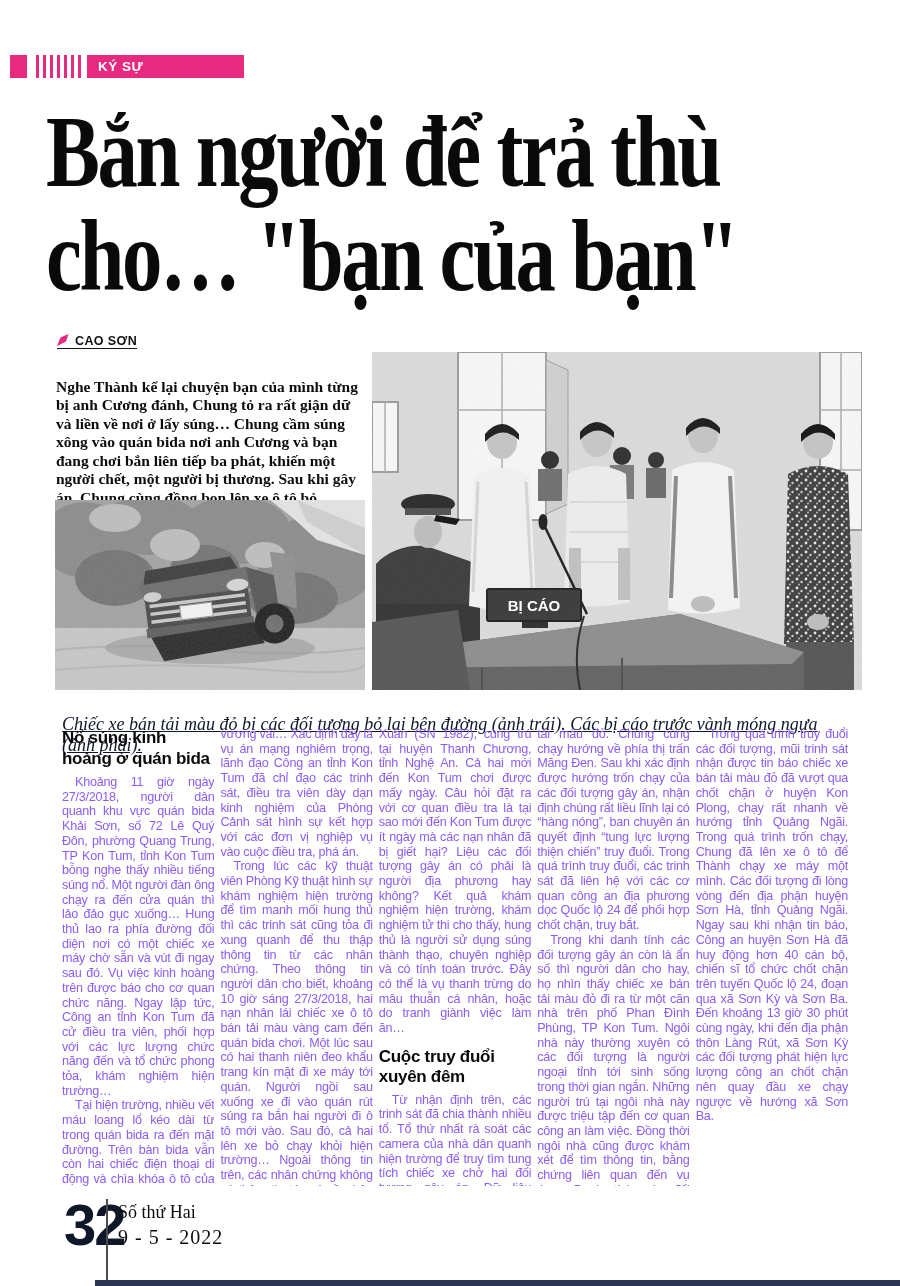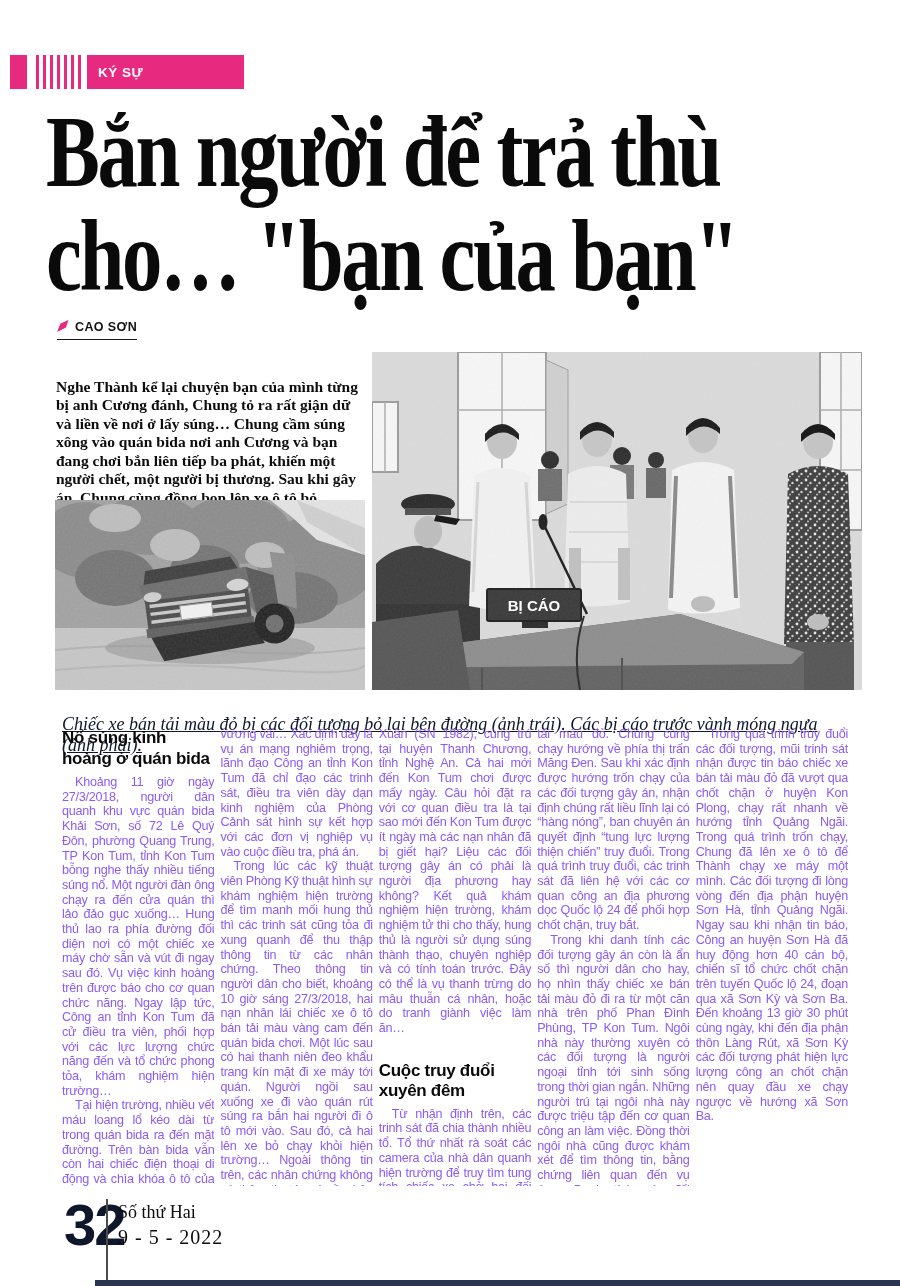--- a/index.html
+++ b/index.html
@@ -1,47 +1,47 @@
 <!DOCTYPE html>
 <html><head>
 <meta charset="utf-8">
 <style>
   html,body{margin:0;padding:0;background:#ffffff;}
   body{width:900px;height:1286px;position:relative;font-family:"Liberation Sans",sans-serif;color:#111;overflow:hidden;}
 
   
-  .tag-row{position:absolute;top:55px;left:10px;height:34px;display:flex;align-items:stretch;}
+  .tag-row{position:absolute;top:55px;left:10px;height:23px;display:flex;align-items:stretch;}
   .tag-square{width:17px;background:#e72a7f;}
   .tag-stripes{display:flex;align-items:stretch;margin-left:9px;}
   .tag-stripes i{display:block;width:2.5px;background:#e72a7f;margin-right:4.5px;}
   .tag-bar{width:146px;background:#e72a7f;color:#fff;font-weight:bold;font-size:13.5px;letter-spacing:.5px;display:flex;align-items:center;padding-left:11px;margin-left:2px;}
 
   
   .headline{position:absolute;top:100px;left:46px;font-family:"Liberation Serif",serif;font-weight:bold;color:#0a0a0a;}
   .hl-line{display:block;font-size:101px;line-height:104px;letter-spacing:-3px;white-space:nowrap;transform:scaleX(0.80);transform-origin:0 0;}
 
   
-  .byline{position:absolute;top:320px;left:57px;display:inline-flex;gap:6px;border-bottom:1.6px solid #151515;padding-bottom:5px;}
+  .byline{position:absolute;top:334px;left:57px;display:inline-flex;gap:6px;border-bottom:1.6px solid #151515;}
   .byline .author{font-weight:bold;font-size:12.5px;letter-spacing:.4px;}
 
   
   .lede{position:absolute;top:362px;left:56px;width:308px;font-family:"Liberation Serif",serif;font-weight:bold;font-size:15.5px;line-height:18.6px;color:#0d0d0d;}
 
   
   .photo-left{position:absolute;top:500px;left:55px;width:310px;height:190px;display:block;}
   .photo-right{position:absolute;top:352px;left:372px;width:490px;height:338px;display:block;}
 
   
   .caption{position:absolute;top:696px;left:62px;width:760px;font-family:"Liberation Serif",serif;font-style:italic;font-size:18px;color:#0f172a;text-decoration:underline;}
 
   
   .cols{position:absolute;top:727px;left:62px;width:786px;height:459px;display:flex;gap:6px;overflow:hidden;}
   .col{flex:1;overflow:hidden;}
   .col-head{font-size:17px;line-height:20.5px;font-weight:bold;letter-spacing:-0.3px;margin:1px 0 6px 0;color:#0a0a0a;}
-  .col-head.mid{margin:25px 0 5px 0;}
+  .col-head.mid{margin:11px 0 5px 0;}
   .bp{margin:0;font-size:12.6px;line-height:14.7px;letter-spacing:-0.25px;text-align:justify;color:#8b5cf6;}
   .bp.ind{text-indent:13px;}
 
   
   .footer-num{position:absolute;left:64px;top:1196px;font-size:58px;line-height:58px;font-weight:bold;letter-spacing:-2px;color:#0f172a;}
   .footer-rule{position:absolute;left:106px;top:1199px;width:2px;height:81px;background:#4c4c4c;}
   .footer-ed{position:absolute;left:118px;top:1199px;font-family:"Liberation Serif",serif;color:#0d0d0d;}
   .footer-ed .ed1{font-size:18px;line-height:26px;}
   .footer-ed .ed2{font-size:20px;line-height:24px;letter-spacing:1px;}
   .bottom-bar{position:absolute;left:95px;right:0;bottom:0;height:6px;background:#2b3450;}

